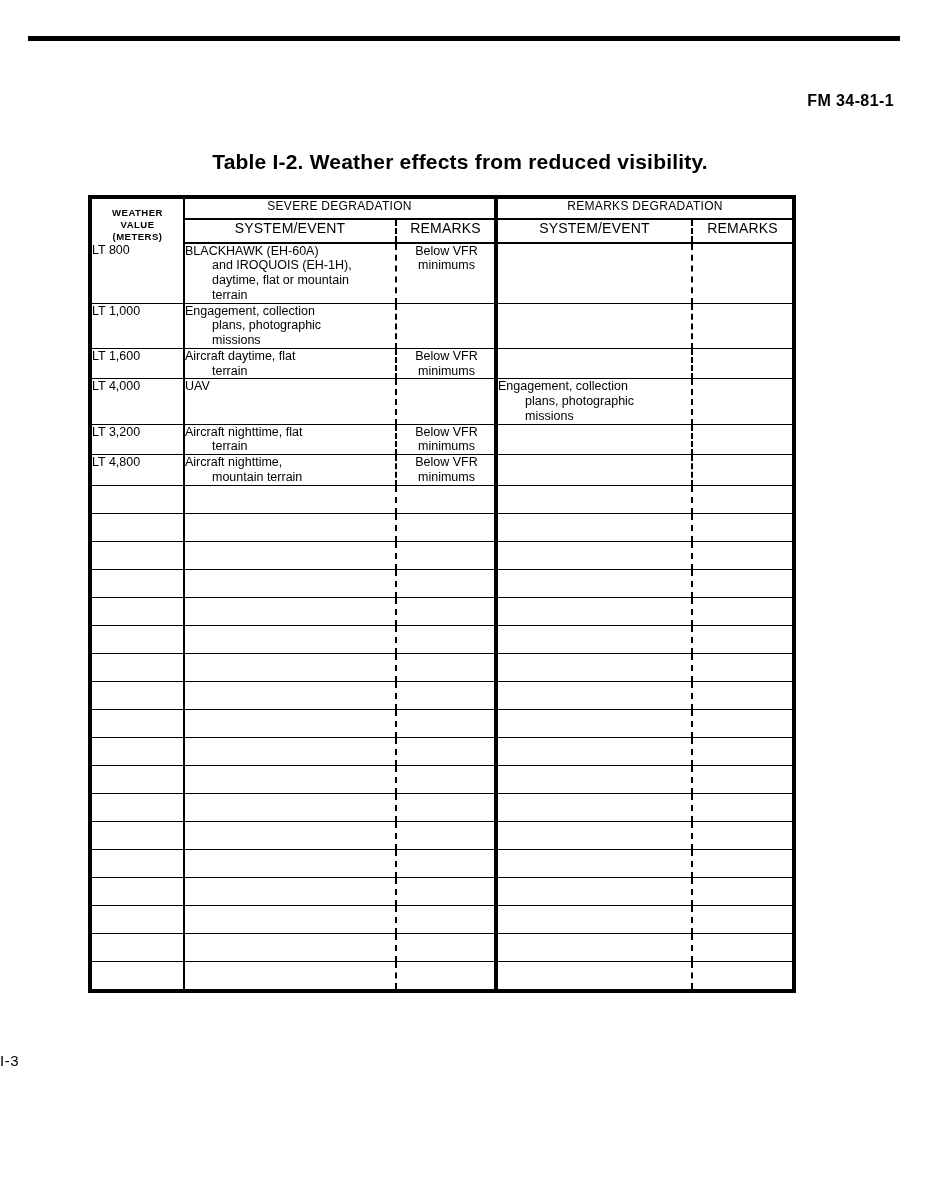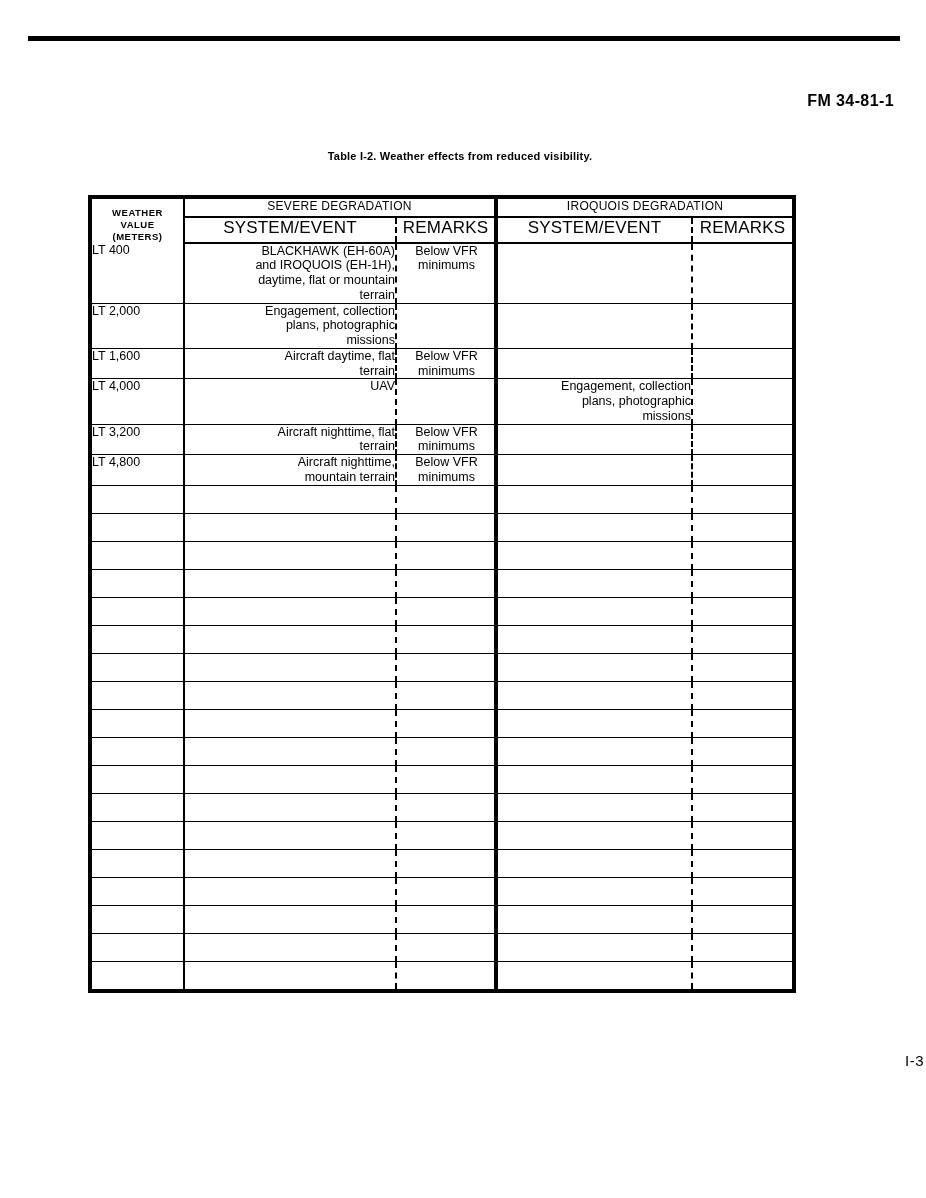--- a/index.html
+++ b/index.html
@@ -36,21 +36,21 @@
     font-size: 16px;
     font-weight: bold;
     letter-spacing: 0.4px;
   }
   .table-title {
     position: absolute;
     left: 0;
     right: 4px;
     top: 150px;
     text-align: center;
-    font-size: 11px;
+    font-size: 21px;
     font-weight: bold;
     letter-spacing: 0.2px;
   }
   .table-wrap {
     position: absolute;
     left: 88px;
     top: 195px;
     width: 708px;
     border: 4px solid #000;
     box-sizing: border-box;
@@ -84,28 +84,28 @@
   .hdr-top .weather-cell {
     font-size: 9.5px;
     line-height: 1.25;
     font-weight: bold;
     letter-spacing: 0.5px;
     padding-top: 8px;
   }
   .hdr-sub td {
     text-align: center;
     font-weight: bold;
-    font-size: 17px;
+    font-size: 14px;
     letter-spacing: 0.2px;
     padding: 4px 2px 4px 2px;
   }
   .br { border-right: 2px solid #000 !important; }
   .bb { border-bottom: 2px solid #000 !important; }
   .thin-b { border-bottom: 1px solid #000 !important; }
-  .dash-r { border-right: 2px dashed #000 !important; text-align: right; }
+  .dash-r { border-right: 2px dashed #000 !important; }
   .thick-r { border-right: 4px solid #000 !important; }
 
   td.data {
     font-size: 12.5px;
     line-height: 1.18;
     padding: 4px 4px 4px 6px;
   }
   td.data.center {
     text-align: center;
     padding-left: 2px;
@@ -116,24 +116,23 @@
     white-space: nowrap;
   }
   .rm-line { display: block; }
   .rm-line.i { padding-left: 27px; }
   .empty-row td { height: 27px; }
   .page-num {
     position: absolute;
     left: 0;
     right: 0;
     top: 1052px;
-    text-align: right;
+    text-align: left;
     font-size: 15px;
     letter-spacing: 0.5px;
-    padding-left: 17px;
   }
 </style>
 </head>
 <body>
 
 <div class="page">
 
   <div class="top-rule"></div>
 
   <div class="doc-id">FM 34-81-1</div>
@@ -150,45 +149,45 @@
         <col class="c-mod-rem">
       </colgroup>
       <tbody id="tbody">
         <tr class="hdr-top">
           <td class="weather-cell br" rowspan="2">
             <span class="rm-line">WEATHER</span>
             <span class="rm-line">VALUE</span>
             <span class="rm-line">(METERS)</span>
           </td>
           <td class="bb thick-r" colspan="2">SEVERE DEGRADATION</td>
-          <td class="bb" colspan="2">IROQUOIS DEGRADATION</td>
+          <td class="bb" colspan="2">REMARKS DEGRADATION</td>
         </tr>
         <tr class="hdr-sub">
           <td class="bb dash-r">SYSTEM/EVENT</td>
           <td class="bb thick-r">REMARKS</td>
           <td class="bb dash-r">SYSTEM/EVENT</td>
           <td class="bb">REMARKS</td>
         </tr>
       <tr>
-            <td class="data wv br thin-b">LT 400</td>
+            <td class="data wv br thin-b">LT 800</td>
             <td class="data dash-r thin-b">
               <span class="rm-line">BLACKHAWK (EH-60A)</span>
               <span class="rm-line i">and IROQUOIS (EH-1H),</span>
               <span class="rm-line i">daytime, flat or mountain</span>
               <span class="rm-line i">terrain</span>
             </td>
             <td class="data center thick-r thin-b">
               <span class="rm-line">Below VFR</span>
               <span class="rm-line">minimums</span>
             </td>
             <td class="data dash-r thin-b"></td>
             <td class="data center thin-b"></td>
           </tr>
           <tr>
-            <td class="data wv br thin-b">LT 2,000</td>
+            <td class="data wv br thin-b">LT 1,000</td>
             <td class="data dash-r thin-b">
               <span class="rm-line">Engagement, collection</span>
               <span class="rm-line i">plans, photographic</span>
               <span class="rm-line i">missions</span>
             </td>
             <td class="data center thick-r thin-b"></td>
             <td class="data dash-r thin-b"></td>
             <td class="data center thin-b"></td>
           </tr>
           <tr>

